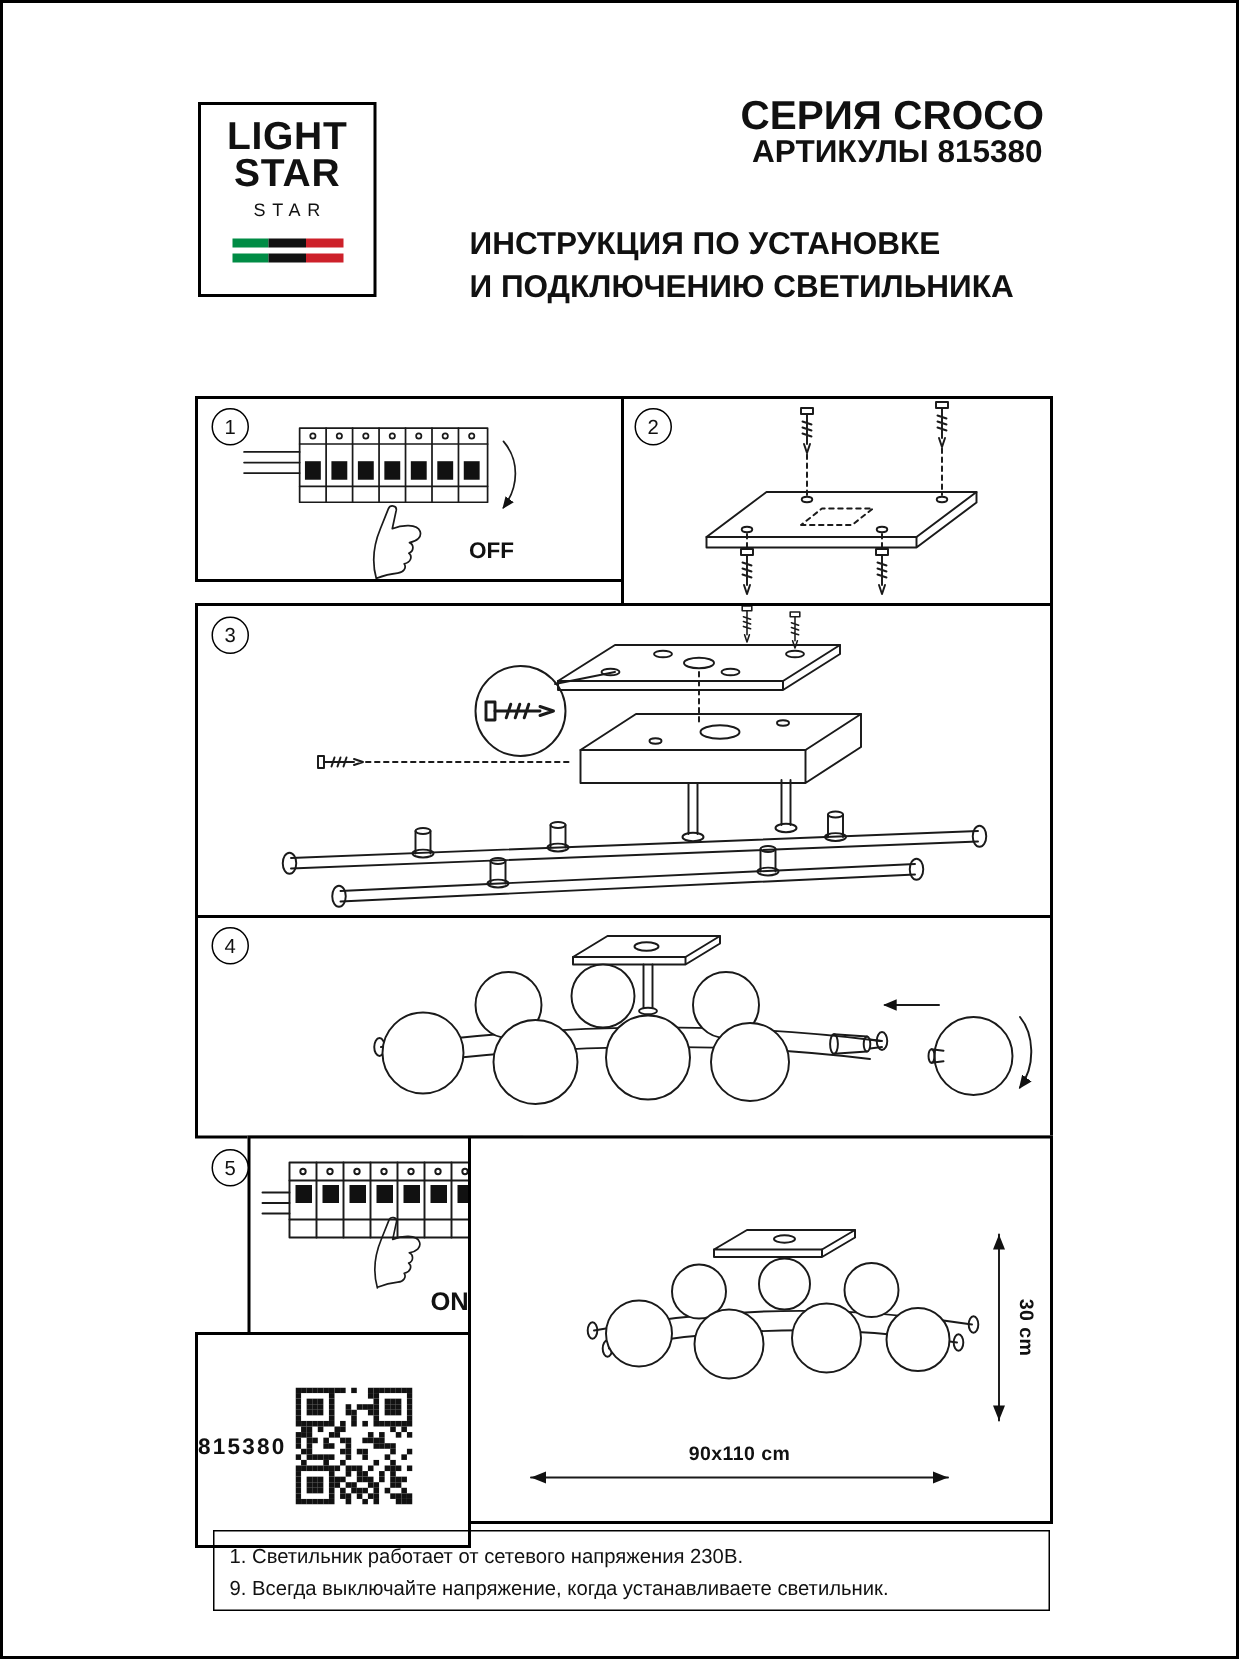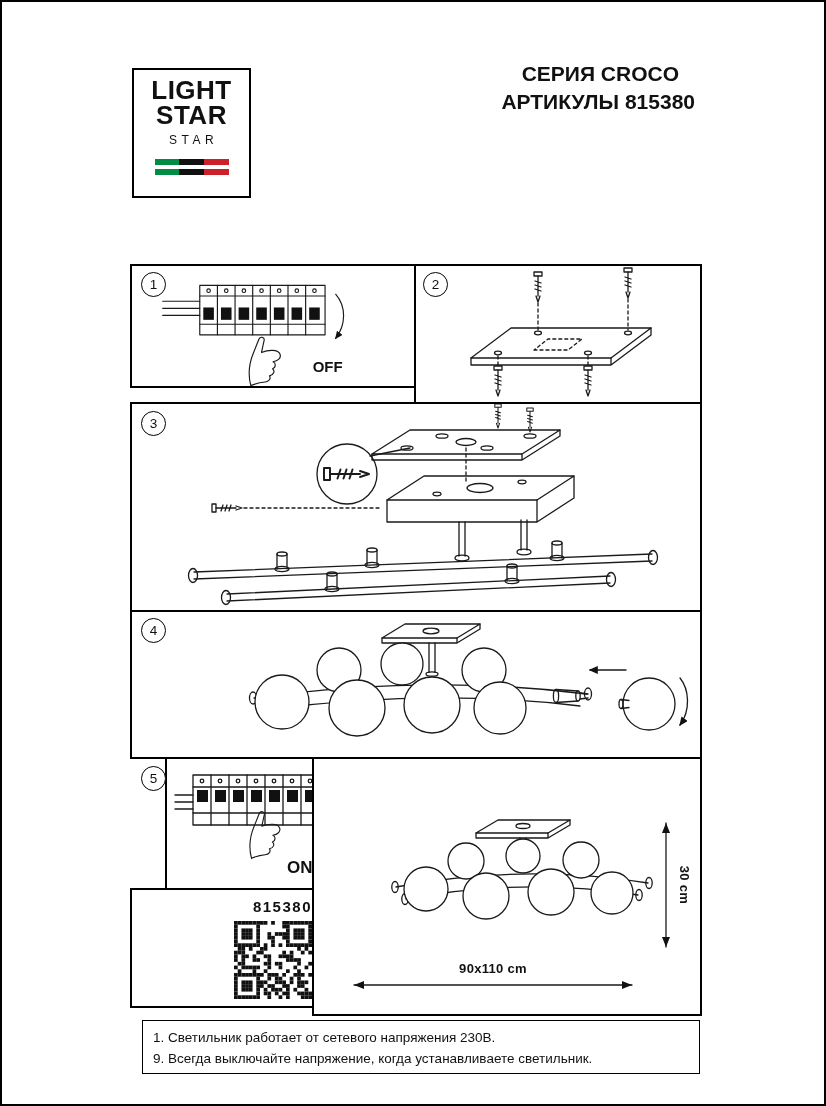--- a/index.html
+++ b/index.html
@@ -11,32 +11,32 @@
             box-sizing:border-box;text-align:center;padding-top:8px;}
   .logo-l1,.logo-l2{font-size:26px;font-weight:700;line-height:25px;letter-spacing:.5px;}
   .logo-group{font-size:12px;font-weight:500;letter-spacing:4.5px;margin-top:5px;margin-left:4px;}
   .flag{width:74px;margin:12px auto 0;}
   .flag-row{display:flex;height:6px;margin-bottom:4px;}
   .flag-row .fg{flex:1;background:#008c45;}
   .flag-row .fk{flex:1;background:#111;}
   .flag-row .fr{flex:1;background:#cd212a;}
 
   
-  .series{position:absolute;top:60px;right:145px;font-size:21px;font-weight:700;text-align:right;}
+  .series{position:absolute;top:60px;right:128px;font-size:27px;font-weight:700;text-align:right;}
   .article{position:absolute;top:88px;right:129px;font-size:21px;font-weight:700;}
   .main-title{position:absolute;left:311px;top:146px;font-size:21px;font-weight:700;line-height:29px;}
 
   
   .cell{position:absolute;border:2px solid #000;background:#fff;box-sizing:border-box;}
   #cell1{left:128px;top:262px;width:286px;height:124px;}
   #cell2{left:412px;top:262px;width:288px;height:140px;}
   #cell3{left:128px;top:400px;width:572px;height:210px;}
   #cell4{left:128px;top:608px;width:572px;height:149px;}
   #cell5{left:128px;top:755px;width:184px;height:133px;margin-left:35px;}
-  #cell6{left:128px;top:886px;width:184px;height:120px;display:flex;flex-direction:column;align-items:flex-end;padding-top:8px;gap:6px;}
+  #cell6{left:128px;top:886px;width:184px;height:144px;display:flex;flex-direction:row;align-items:center;padding-top:8px;gap:6px;}
   #cell7{left:310px;top:755px;width:390px;height:259px;}
 
   .ill{position:absolute;inset:0;width:100%;height:100%;stroke:#1a1a1a;fill:none;
        stroke-width:1.3;stroke-linecap:round;stroke-linejoin:round;}
   .ill .fill{fill:#111;stroke:none;}
   .ill text{stroke:none;fill:#111;}
   .lbl{font:700 17px "Liberation Sans","DejaVu Sans",sans-serif;}
   .dim{font:600 13px "Liberation Sans","DejaVu Sans",sans-serif;letter-spacing:.3px;}
   .dash{stroke-dasharray:3 3;}
 
@@ -71,20 +71,24 @@
       <div class="flag-row">
           <span class="fg"></span>
           <span class="fk"></span>
           <span class="fr"></span>
         </div>
     </div>
   </div>
 
   <div class="series">СЕРИЯ CROCO</div>
   <div class="article">АРТИКУЛЫ 815380</div>
+  <div class="main-title">
+    <div>ИНСТРУКЦИЯ ПО УСТАНОВКЕ</div>
+    <div>И ПОДКЛЮЧЕНИЮ СВЕТИЛЬНИКА</div>
+  </div>
 
   <div class="cell" id="cell1">
     <svg class="ill" viewBox="0 0 282 136">
       <defs>
         <marker id="ah1" markerWidth="9" markerHeight="8" refX="6" refY="3" orient="auto">
           <path d="M0,0 L7,3 L0,6 Z" class="fill"></path>
         </marker>
       </defs>
       <g>
         <path d="M16,40 H58 M16,48 H58 M16,56 H58"></path>

